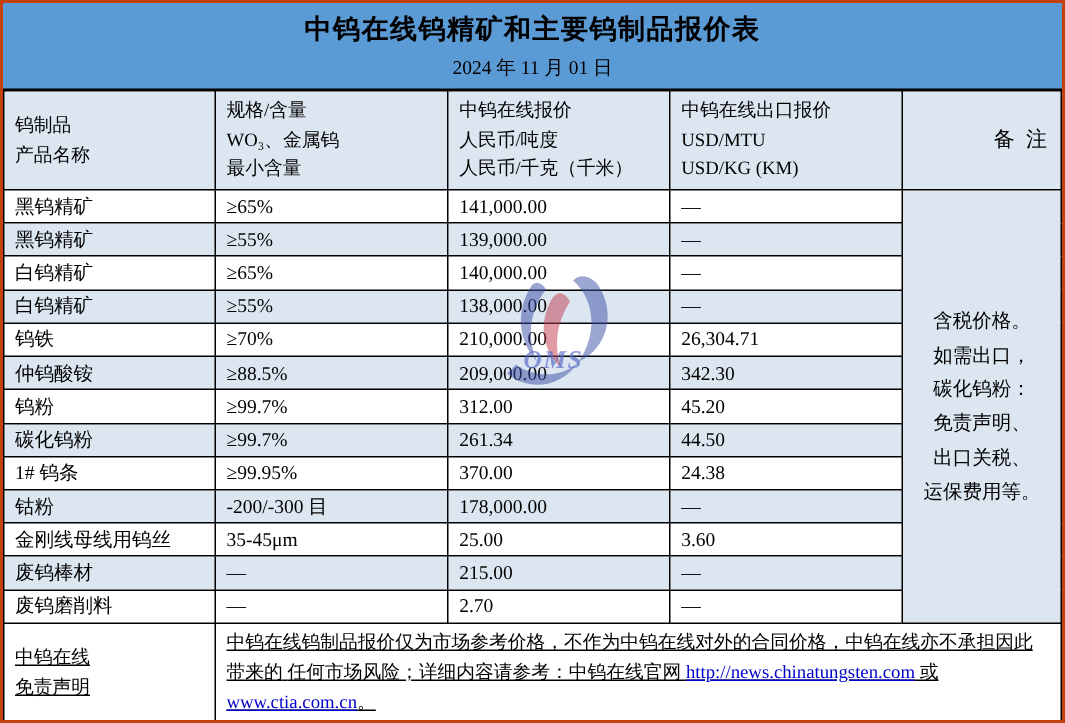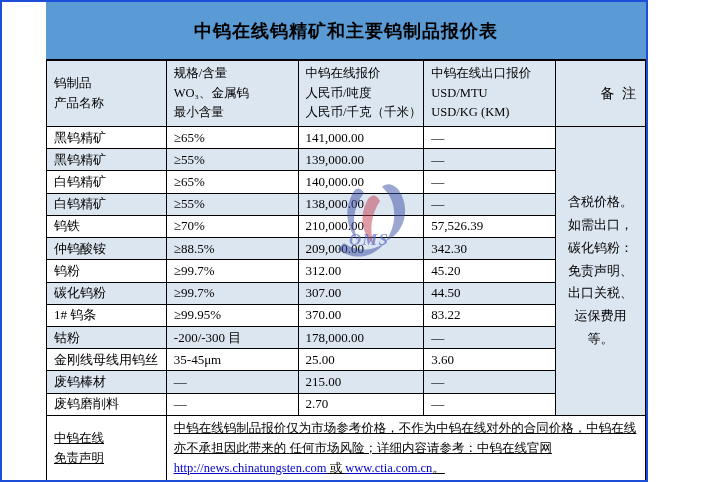--- a/index.html
+++ b/index.html
@@ -1,19 +1,19 @@
 <!DOCTYPE html>
 <html style="--banner-bg: #5B9BD5; --row-alt-bg: #DCE6F1; --link: #0000CC; --watermark: #5668C9;"><head>
 <meta charset="utf-8">
 <style>
   * { box-sizing: border-box; margin: 0; padding: 0; }
   body { background:#fff; font-family:"Liberation Serif","DejaVu Serif",serif; }
   .sheet{
-    width:648px; height:482px; position:relative; overflow:hidden;
-    border:2px solid #1d4ed8; background:#fff; color:#000;padding-left:44px;
+    width:710px; height:482px; position:relative; overflow:hidden;
+    border:2px solid #c2410c; background:#fff; color:#000;
   }
   .banner{
     height:58px; background:var(--banner-bg,#5B9BD5);
     border-bottom:1px solid #000;
     display:flex; flex-direction:column; align-items:center; justify-content:center; gap:5px;
   }
   .banner .title{ font-size:18px; font-weight:bold; letter-spacing:1px; }
   .banner .date{ font-size:13px; }
   table{ width:100%; height:421px; border-collapse:collapse; table-layout:fixed; }
   col.c1{width:20%} col.c2{width:22%} col.c3{width:21%} col.c4{width:22%} col.c5{width:15%}
@@ -44,20 +44,21 @@
     color:var(--watermark,#5668C9); opacity:.65; letter-spacing:1px;
   }
 </style>
 </head>
 <body>
 
 <div class="sheet">
 
   <div class="banner">
     <div class="title">中钨在线钨精矿和主要钨制品报价表</div>
+    <div class="date">2024 年 11 月 01 日</div>
   </div>
 
   <table>
     <colgroup>
         <col class="c1">
         <col class="c2">
         <col class="c3">
         <col class="c4">
         <col class="c5">
       </colgroup>
@@ -115,45 +116,45 @@
       <tr>
         <td>白钨精矿</td>
         <td>≥55%</td>
         <td>138,000.00</td>
         <td>—</td>
       </tr>
       <tr>
         <td>钨铁</td>
         <td>≥70%</td>
         <td>210,000.00</td>
-        <td>57,526.39</td>
+        <td>26,304.71</td>
       </tr>
       <tr>
         <td>仲钨酸铵</td>
         <td>≥88.5%</td>
         <td>209,000.00</td>
         <td>342.30</td>
       </tr>
       <tr>
         <td>钨粉</td>
         <td>≥99.7%</td>
         <td>312.00</td>
         <td>45.20</td>
       </tr>
       <tr>
         <td>碳化钨粉</td>
         <td>≥99.7%</td>
-        <td>307.00</td>
+        <td>261.34</td>
         <td>44.50</td>
       </tr>
       <tr>
         <td>1# 钨条</td>
         <td>≥99.95%</td>
         <td>370.00</td>
-        <td>83.22</td>
+        <td>24.38</td>
       </tr>
       <tr>
         <td>钴粉</td>
         <td>-200/-300 目</td>
         <td>178,000.00</td>
         <td>—</td>
       </tr>
       <tr>
         <td>金刚线母线用钨丝</td>
         <td>35-45μm</td>

